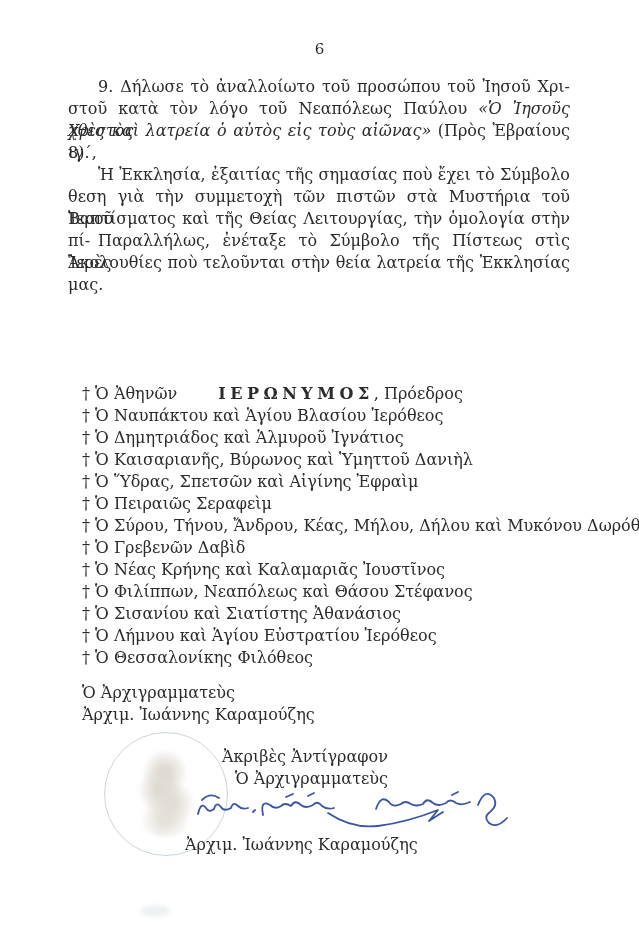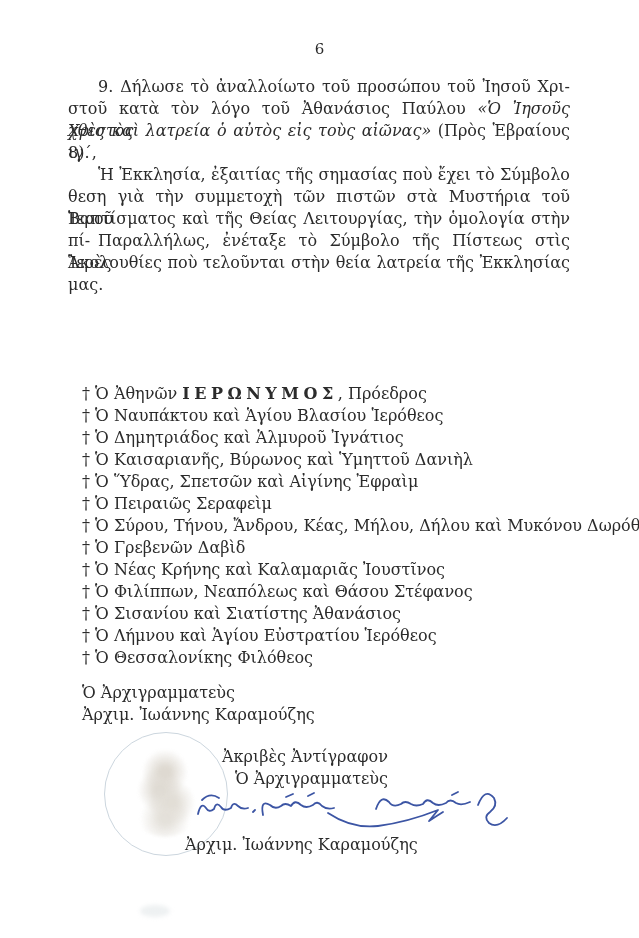--- a/index.html
+++ b/index.html
@@ -42,20 +42,21 @@
     left: 82px; top: 383px;
     font-size: 16px;
   }
   .sig-line {
     height: 22px; line-height: 22px;
     white-space: nowrap;
   }
   .archbishop-name {
     font-weight: bold;
     letter-spacing: 4.5px;
+    margin-left: 36px;
   }
   .secretary {
     position: absolute;
     left: 82px; top: 682px;
     font-size: 16px;
   }
   .secretary div { height: 22px; line-height: 22px; white-space: nowrap; }
   .cert-line1 {
     position: absolute;
     left: 222px; top: 747px;
@@ -113,21 +114,21 @@
 </head>
 <body>
 
 <div class="page">
 
   <div class="pageno">6</div>
 
   <div class="body-text">
 
     <div class="bline just ind"><span>9. Δήλωσε τὸ ἀναλλοίωτο τοῦ προσώπου τοῦ Ἰησοῦ Χρι-</span></div>
-    <div class="bline just"><span>στοῦ κατὰ τὸν λόγο τοῦ Ἀθανάσιος Παύλου </span><span class="it">«Ὁ Ἰησοῦς Χριστὸς</span></div>
+    <div class="bline just"><span>στοῦ κατὰ τὸν λόγο τοῦ Νεαπόλεως Παύλου </span><span class="it">«Ὁ Ἰησοῦς Χριστὸς</span></div>
     <div class="bline just"><span class="it">χθὲς καὶ λατρεία ὁ αὐτὸς εἰς τοὺς αἰῶνας»</span><span> (Πρὸς Ἑβραίους ιγ΄,</span></div>
     <div class="bline">8).</div>
 
     <div class="bline just ind">Ἡ Ἐκκλησία, ἐξαιτίας τῆς σημασίας ποὺ ἔχει τὸ Σύμβολο</div>
     <div class="bline just">θεση γιὰ τὴν συμμετοχὴ τῶν πιστῶν στὰ Μυστήρια τοῦ Ἱεροῦ</div>
     <div class="bline just">Βαπτίσματος καὶ τῆς Θείας Λειτουργίας, τὴν ὁμολογία στὴν πί-</div>
 
     <div class="bline just ind">Παραλλήλως, ἐνέταξε τὸ Σύμβολο τῆς Πίστεως στὶς Ἱερὲς</div>
     <div class="bline just">Ἀκολουθίες ποὺ τελοῦνται στὴν θεία λατρεία τῆς Ἐκκλησίας</div>
     <div class="bline">μας.</div>

